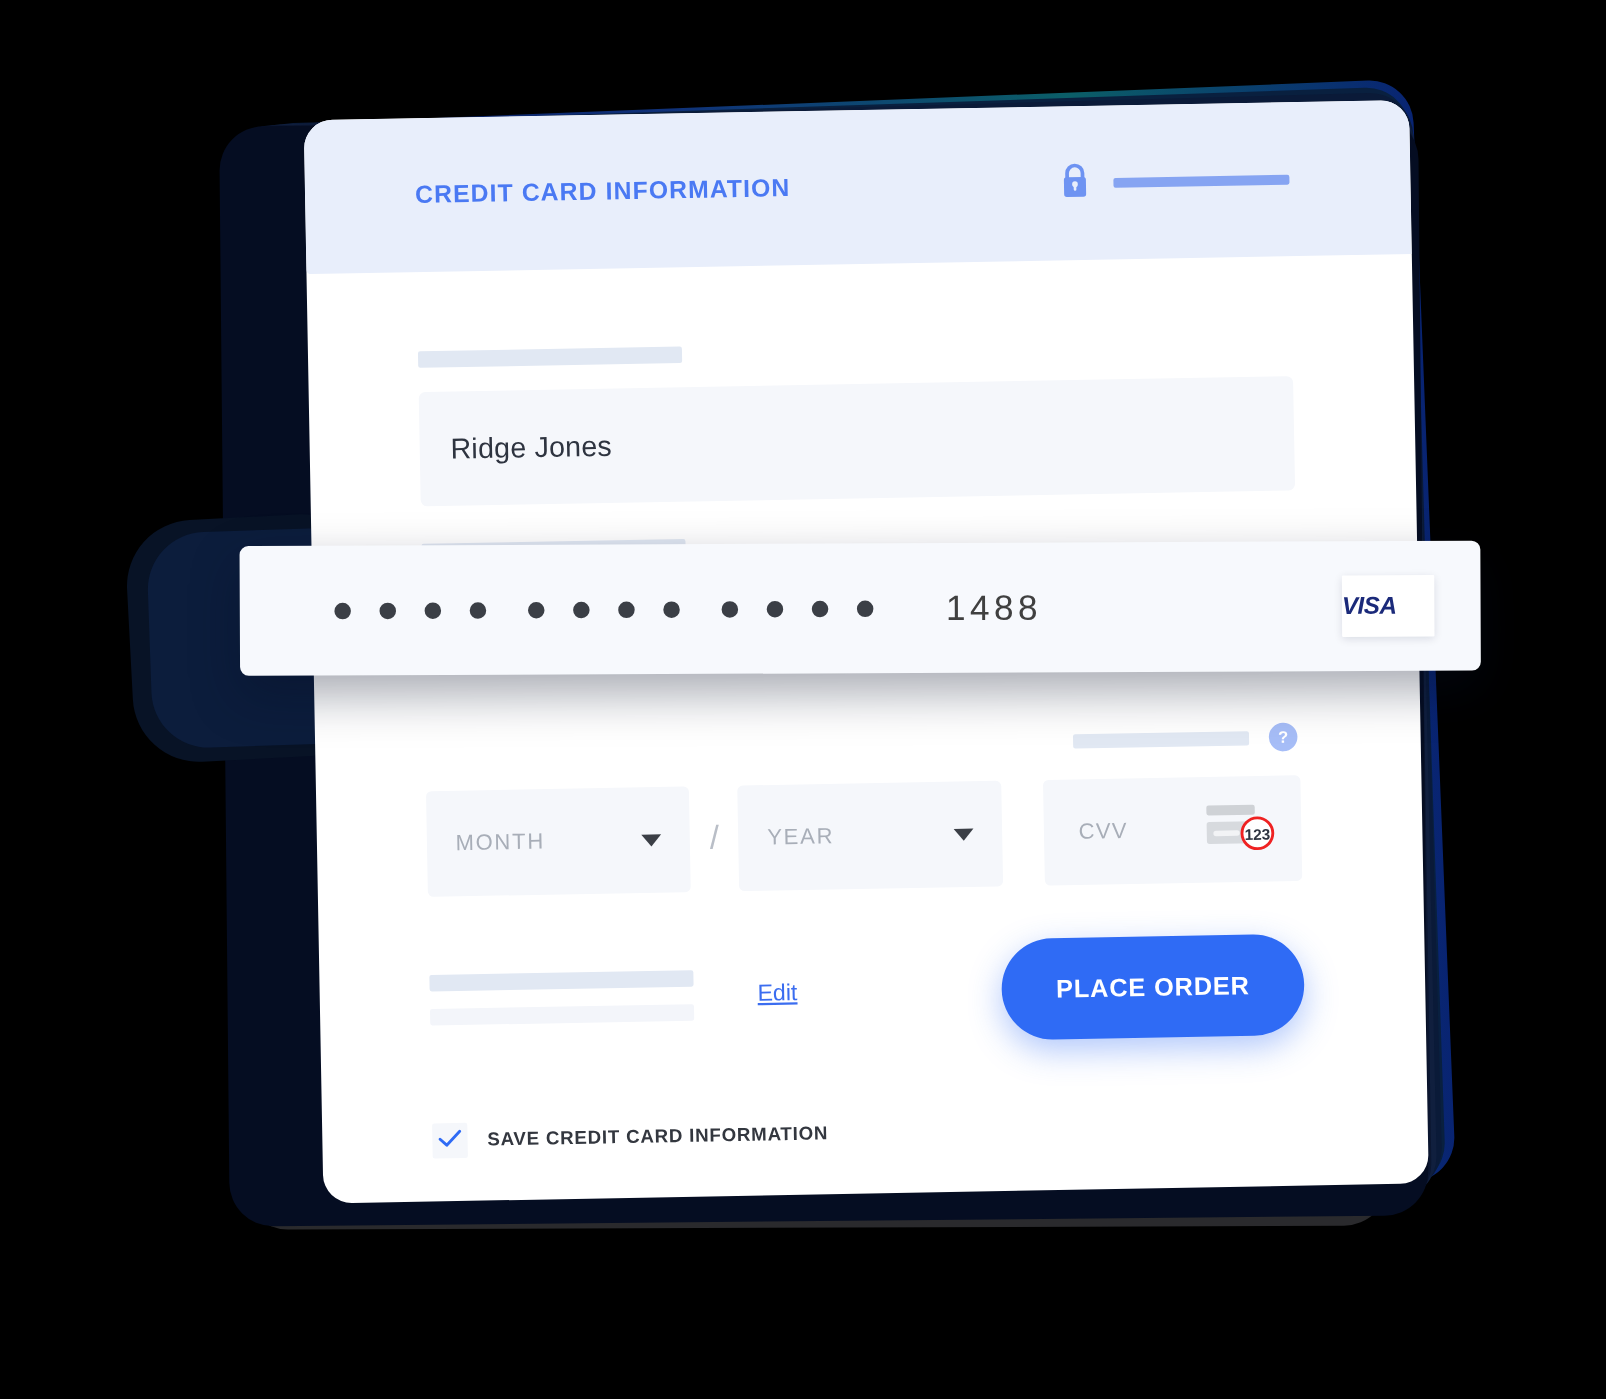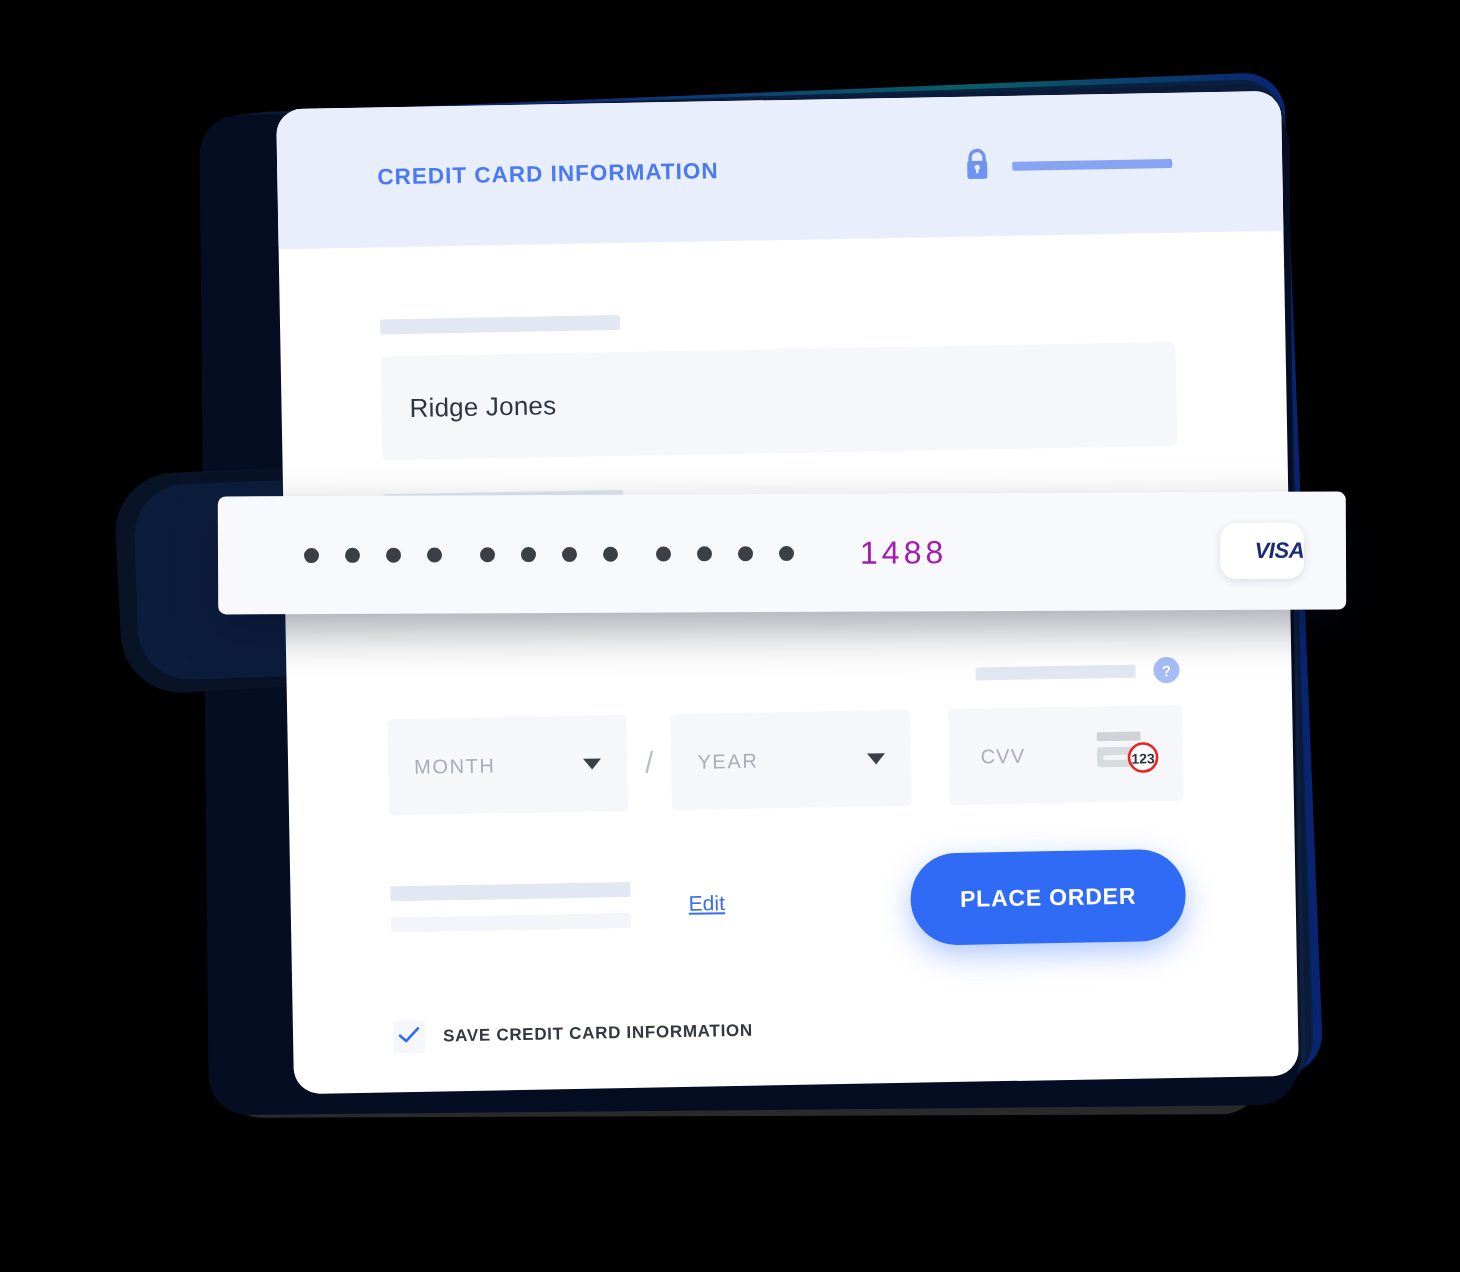--- a/index.html
+++ b/index.html
@@ -284,33 +284,33 @@
     gap: 38px;
   }
   .dot-group { display: flex; gap: 26px; }
   .dot {
     width: 15px; height: 15px;
     border-radius: 50%;
     background: #3b3f46;
   }
   .last4 {
     margin-left: 66px;
-    color: #a21caf;
+    color: #404040;
     font-size: 32px;
     letter-spacing: 4px;
   }
   .visa-badge {
     margin-left: auto;
     width: 84px;
     height: 56px;
     background: #ffffff;
-    border-radius: 16px;
-    display: flex;
-    align-items: center;
-    justify-content: flex-end;
+    border-radius: 1px;
+    display: flex;
+    align-items: center;
+    justify-content: flex-start;
     box-shadow: 0 2px 8px rgba(10,20,50,0.12);
   }
   .visa-text {
     color: #1b2a7a;
     font-size: 22px;
     font-weight: bold;
     font-style: italic;
     letter-spacing: -0.5px;
     font-family: "Liberation Sans", sans-serif;
   }

